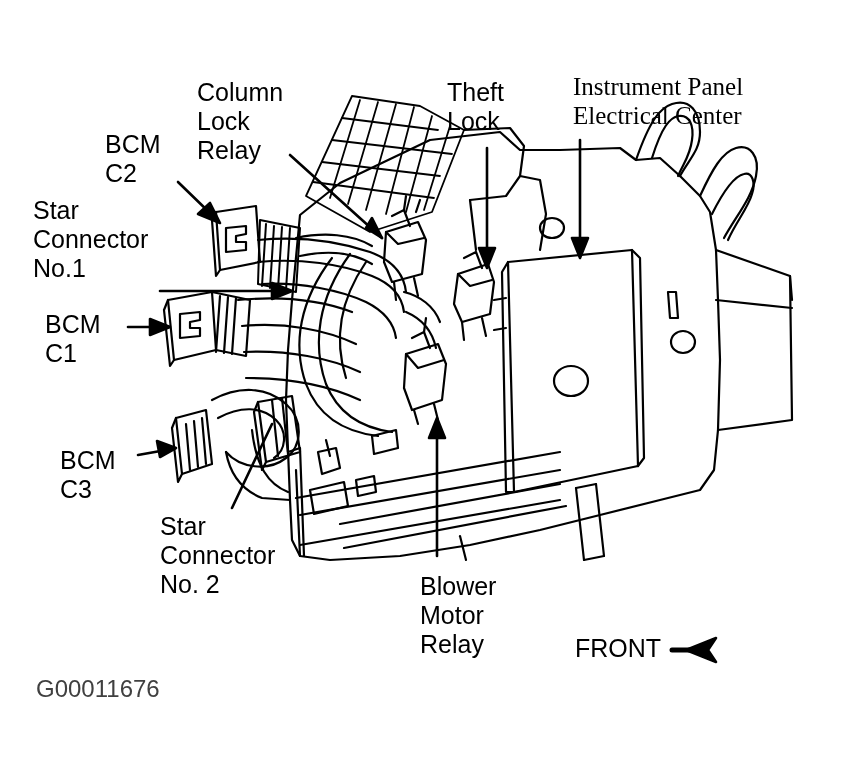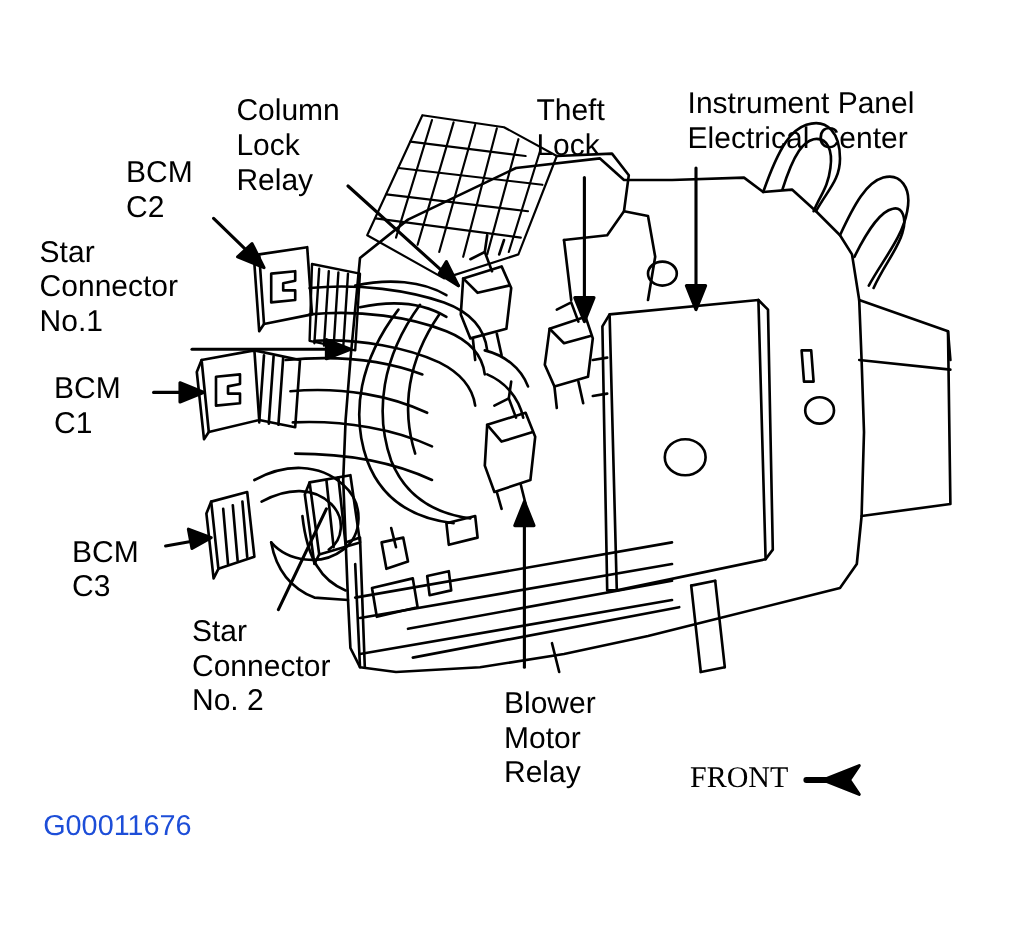--- a/index.html
+++ b/index.html
@@ -22,21 +22,21 @@
     line-height: 29px;
     font-family: "Liberation Sans", sans-serif;
     white-space: pre;
     letter-spacing: 0px;
   }
   .figure-id {
     position: absolute;
     left: 36px;
     top: 675px;
     font-size: 24px;
-    color: #1d4ed8;
+    color: #404040;
     font-family: "Liberation Sans", sans-serif;
     white-space: pre;
   }
   .svg-layer {
     position: absolute;
     left: 0;
     top: 0;
     width: 858px;
     height: 777px;
   }
@@ -252,21 +252,21 @@
     </g>
   </svg>
 
   <div class="label" style="left:197px; top:78px;">Column
 Lock
 Relay</div>
 
   <div class="label" style="left:447px; top:78px;">Theft
 Lock</div>
 
-  <div class="label" style="left:573px; top:72px;">Instrument Panel
+  <div class="label" style="left:573px; top:72px;font-family:Liberation Serif, serif;">Instrument Panel
 Electrical Center</div>
 
   <div class="label" style="left:105px; top:130px;">BCM
 C2</div>
 
   <div class="label" style="left:33px; top:196px;">Star
 Connector
 No.1</div>
 
   <div class="label" style="left:45px; top:310px;">BCM
@@ -276,17 +276,17 @@
 C3</div>
 
   <div class="label" style="left:160px; top:512px;">Star
 Connector
 No. 2</div>
 
   <div class="label" style="left:392px; top:572px;margin-left:28px;">Blower
 Motor
 Relay</div>
 
-  <div class="label" style="left:575px; top:634px;font-family:Liberation Serif, serif;">FRONT</div>
+  <div class="label" style="left:575px; top:634px;">FRONT</div>
 
   <div class="figure-id">G00011676</div>
 
 </div>
 
 </body></html>

